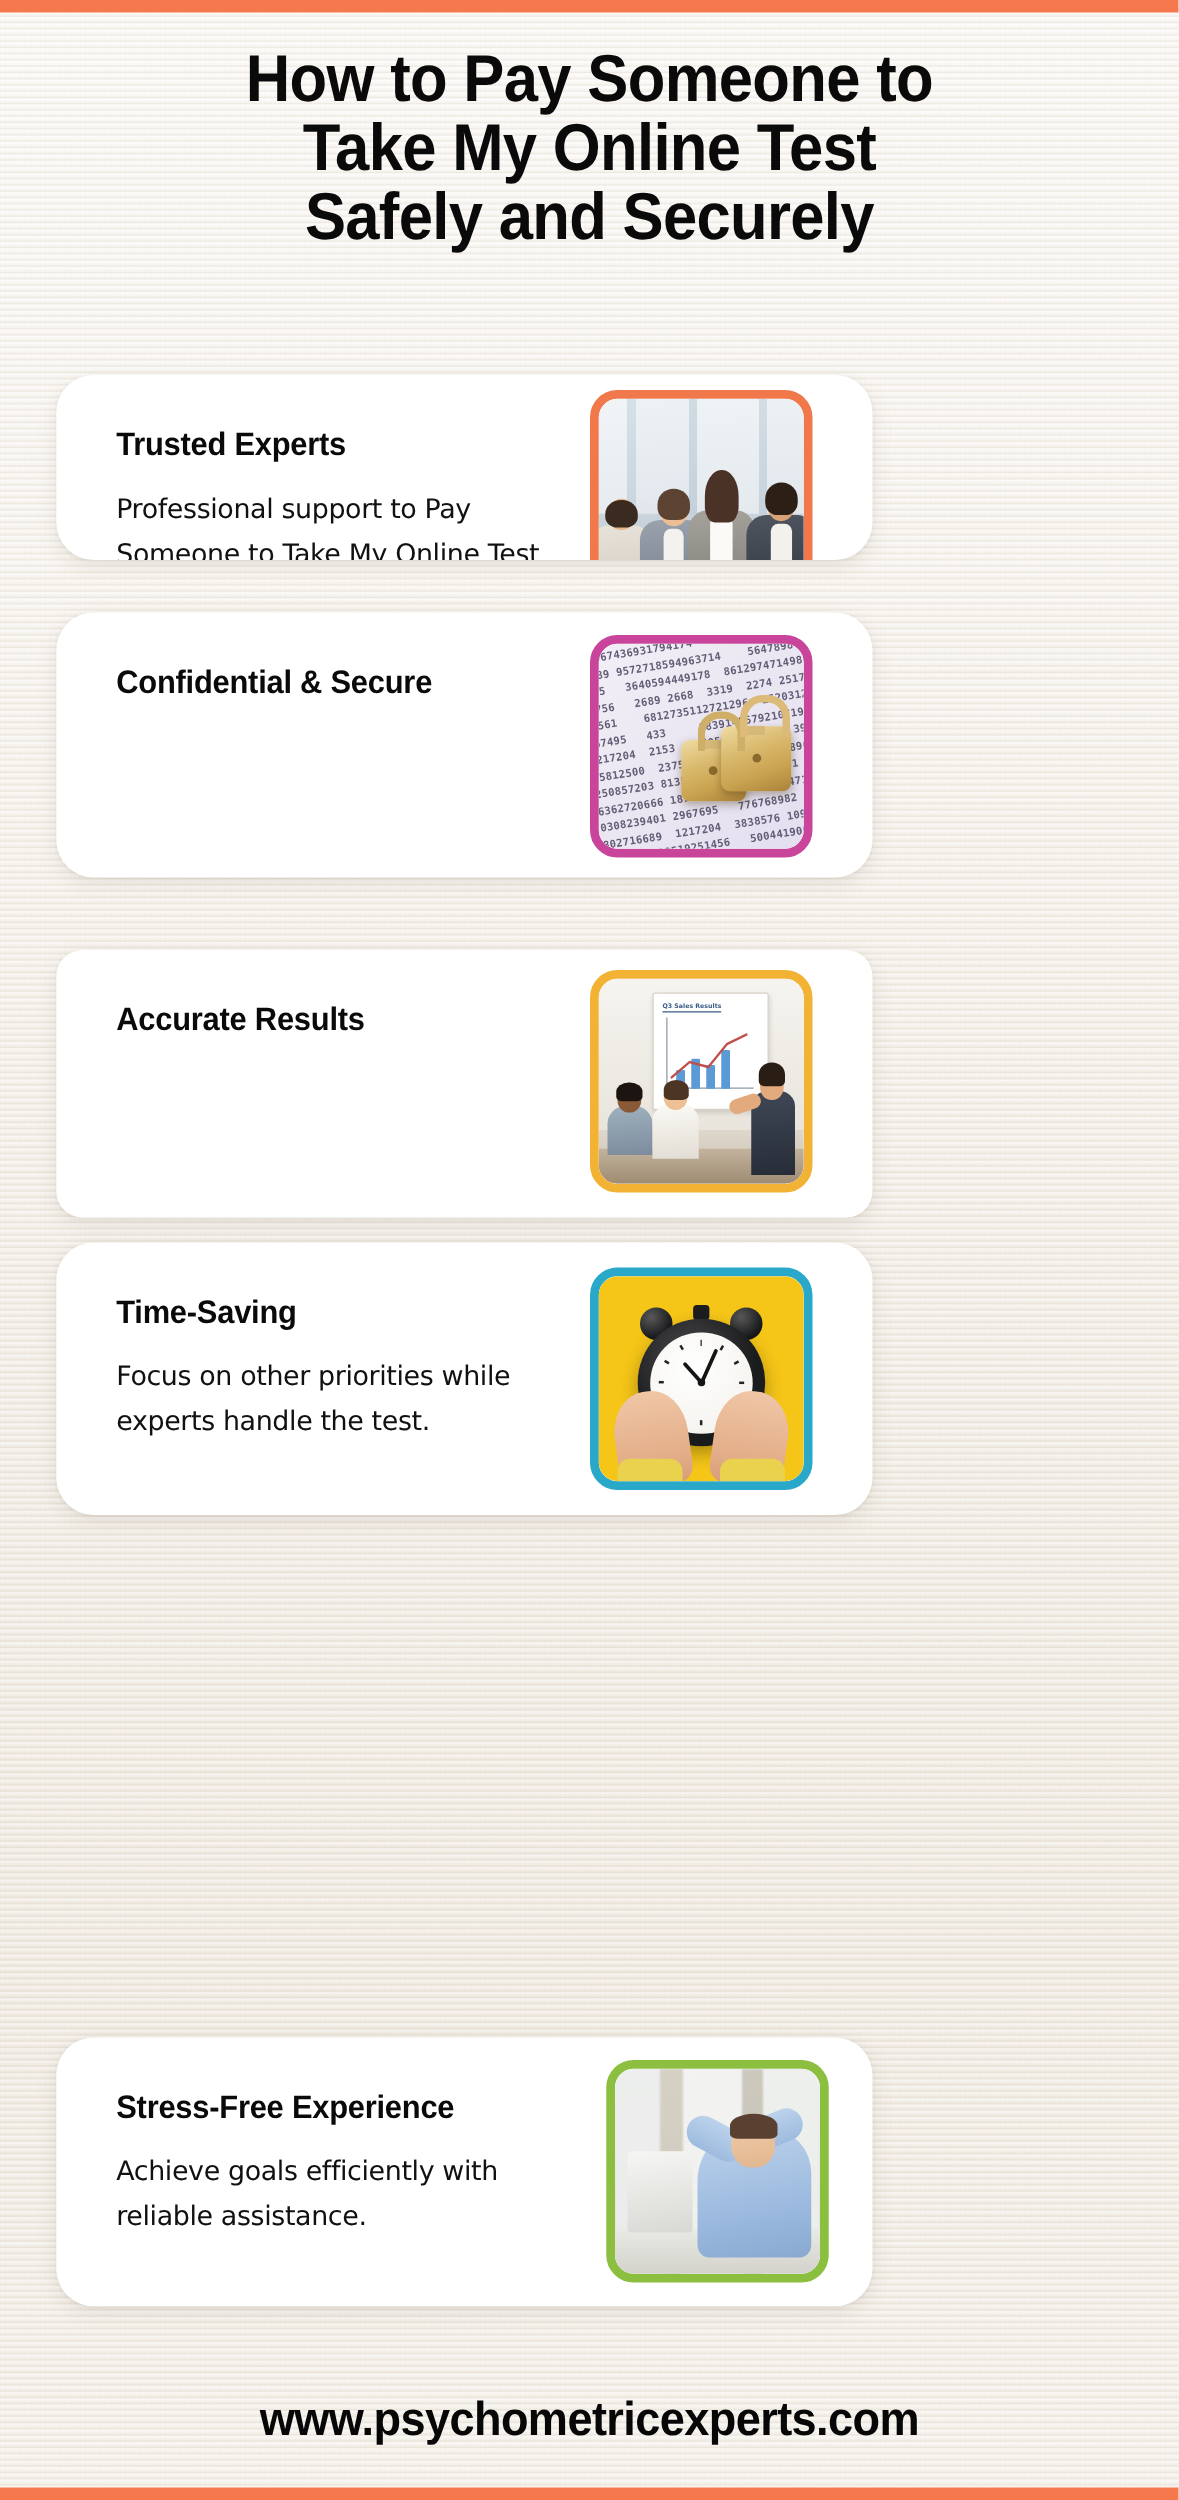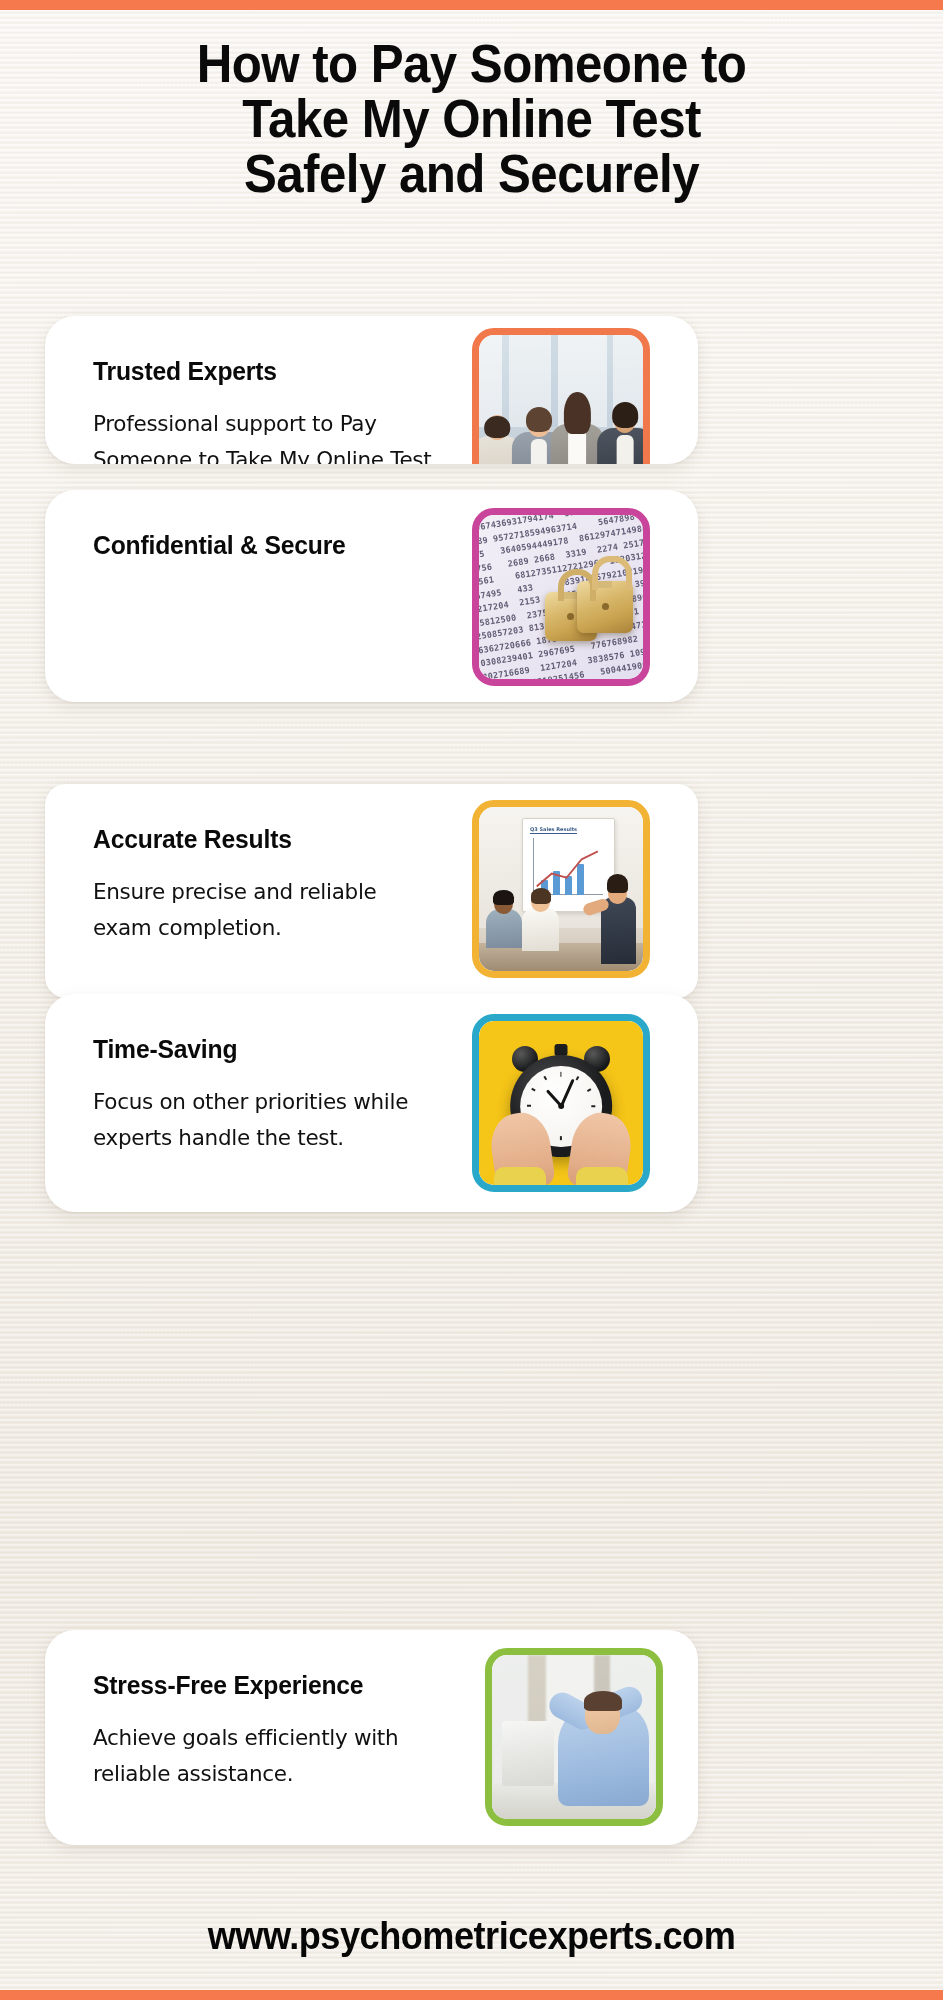--- a/index.html
+++ b/index.html
@@ -338,21 +338,21 @@
 <div id="page">
 
   <div class="edge-bar top" style="background: rgb(245, 121, 76);"></div>
 
   <div id="title">
     <span class="tline">How to Pay Someone to</span>
     <span class="tline">Take My Online Test</span>
     <span class="tline">Safely and Securely</span>
   </div>
 
-  <div class="card" style="top:316px; height:148px;">
+  <div class="card" style="top:300px; height:148px;">
     <div class="card-inner">
       <div class="card-text">
         <div class="card-title">Trusted Experts</div>
         <div class="card-body">Professional support to Pay Someone to Take My Online Test safely.</div>
       </div>
     </div>
     <div class="thumb" style="left:427px; top:12px; width:178px; height:178px; border-color:#F0784A;">
       <div class="thumb-art art-team">
         <div class="glasswall"></div>
 
@@ -416,25 +416,24 @@
         <div style="position:absolute; left:48%; top:33%; width:16%; height:16%;
                     border:6px solid #cfae68; border-bottom:none;
                     border-radius:18px 18px 0 0;"></div>
         <div style="position:absolute; left:69%; top:25%; width:17%; height:17%;
                     border:6px solid #dbbb77; border-bottom:none;
                     border-radius:18px 18px 0 0;"></div>
       </div>
     </div>
   </div>
 
-  <div class="card" style="top:784px; height:214px;border-radius:21px;">
+  <div class="card" style="top:760px; height:214px;border-radius:21px;">
     <div class="card-inner">
       <div class="card-text">
         <div class="card-title">Accurate Results</div>
-        <div class="card-body">Ensure precise and reliable exam completion.</div>
       </div>
     </div>
     <div class="thumb" style="left:427px; top:16px; width:178px; height:178px; border-color:#F2B335;">
       <div class="thumb-art art-meet">
         <div class="wall"></div>
         <div class="board">
           <div class="board-title">Q3 Sales Results</div>
           <div class="axis-v"></div>
           <div class="axis-h"></div>
           <div class="bar" style="left:20%; width:8%; height:16%;"></div>

